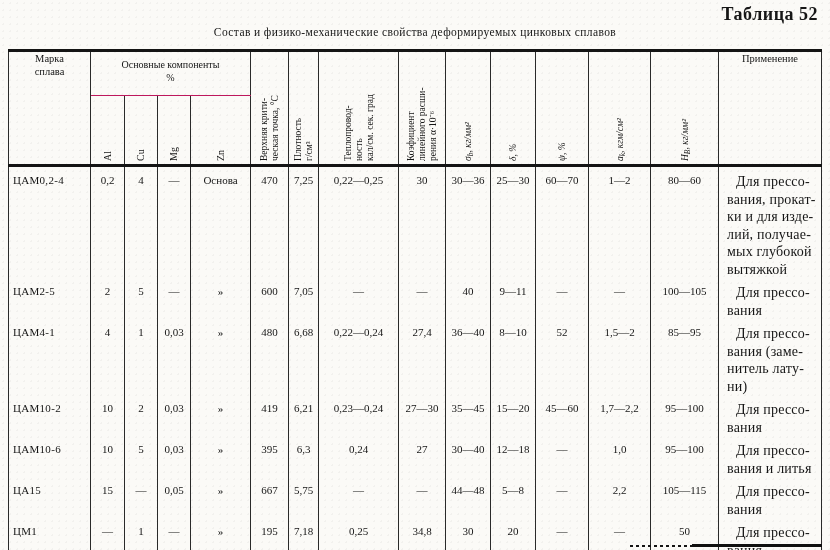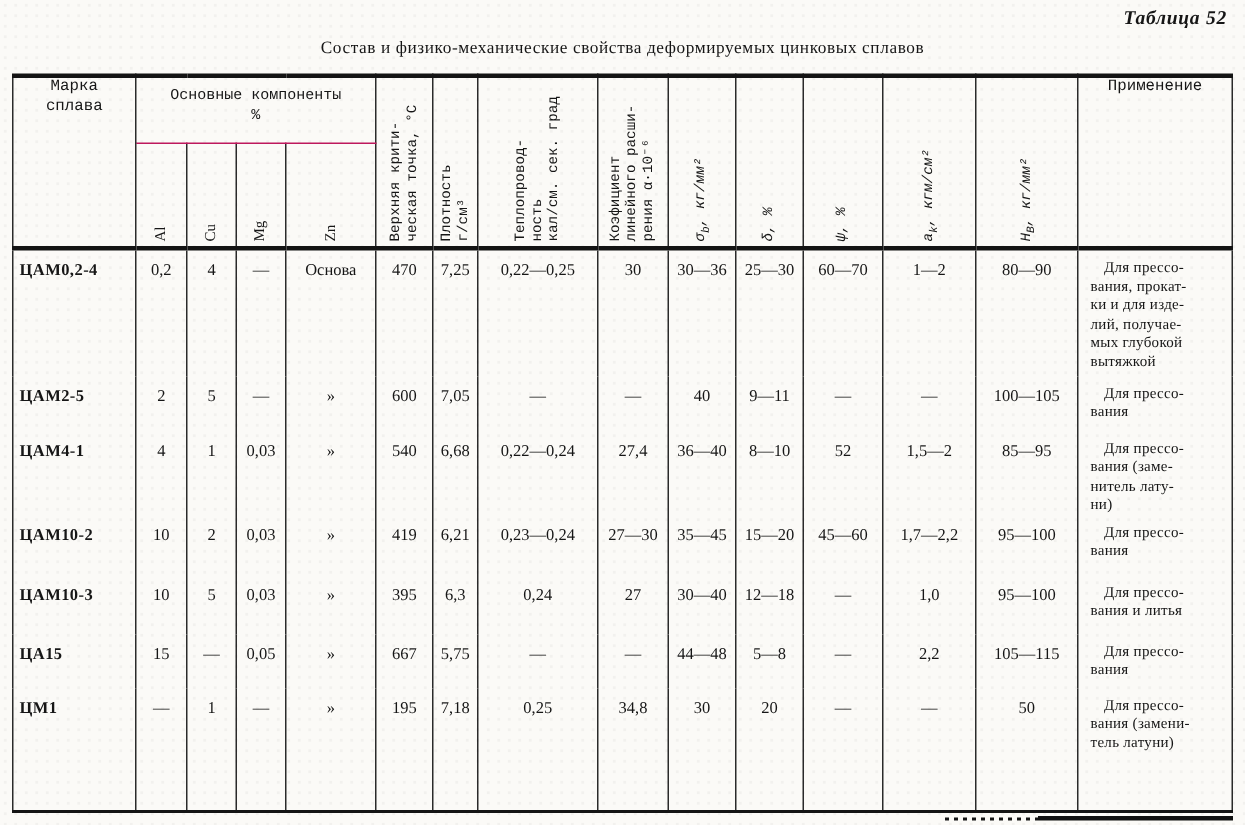--- a/index.html
+++ b/index.html
@@ -6,60 +6,60 @@
   body{
     width:830px;height:550px;position:relative;overflow:hidden;
     background:#fbfaf7;
     background-image:radial-gradient(rgba(0,0,0,0.035) 1px, transparent 1px);
     background-size:7px 7px;
     font-family:"Liberation Serif", serif;
     color:#161616;
   }
   .tbl-label{
     position:absolute;top:4px;right:12px;
-    font-size:13px;font-weight:bold;font-style:italic;letter-spacing:.5px;
+    font-size:18px;font-weight:bold;letter-spacing:.5px;
   }
   .title{
     position:absolute;top:26px;left:0;width:100%;
     text-align:center;font-size:11.5px;font-weight:normal;letter-spacing:.4px;
   }
   table.main{
     position:absolute;left:8px;top:49px;
     border-collapse:collapse;table-layout:fixed;width:813px;
     border-top:3px solid #141414;
     border-bottom:2px solid #141414;
     border-left:1px solid #2a2a2a;
     border-right:1px solid #2a2a2a;
   }
   th,td{border-left:1px solid #2a2a2a;border-right:1px solid #2a2a2a;padding:0;margin:0;
     font-weight:normal;vertical-align:top;overflow:hidden;}
   thead th{border-bottom:3px solid #141414;}
   thead tr.hr1 th.group{border-bottom:1px solid #be185d;}
   tbody td{border-top:none;border-bottom:none;}
-  .hr1{height:45px;font-family:Liberation Mono, monospace;} .hr2{height:70px;}
+  .hr1{height:45px;} .hr2{height:70px;}
   .r1{height:85px;} .r2{height:37px;padding-left:28px;} .r3{height:56px;} .r4{height:40px;}
   .r5{height:39px;} .r6{height:36px;} .r7{height:82px;}
   .cellcenter{display:flex;align-items:center;justify-content:center;height:100%;
     white-space:pre-line;text-align:center;line-height:1.25;}
   .hdr{font-size:10.5px;}
   .grp{font-size:10px;align-items:flex-start;padding-top:7px;}
   .vh{position:relative;}
   .vt{
     position:absolute;left:50%;top:50%;
     transform:translate(-50%,-50%) rotate(-90deg);
     white-space:pre-line;line-height:1.15;font-size:9.5px;text-align:left;
   }
   .h115{width:106px;} .h70{width:62px;font-size:10px;}
   .it{font-style:italic;}
   sub{font-size:7.5px;line-height:0;}
   .num{font-size:11px;text-align:center;padding-top:7px;}
-  .grade{font-size:11px;text-align:left;padding:7px 0 0 4px;letter-spacing:.3px;font-weight:bold;}
+  .grade{font-size:11px;text-align:left;padding:7px 0 0 4px;letter-spacing:.3px;}
   .app{padding:0;}
   .apptext{
-    white-space:pre-line;font-size:10px;line-height:1.25;
+    white-space:pre-line;font-size:14px;line-height:1.25;
     padding:6px 5px 0 8px;text-indent:9px;text-align:left;letter-spacing:.2px;
   }
   .mark-dotted{
     position:absolute;left:630px;top:545px;width:62px;height:2px;
     background:repeating-linear-gradient(90deg,#141414 0 3px,transparent 3px 6px);
   }
   .mark-solid{position:absolute;left:692px;top:544px;width:130px;height:3px;background:#101010;}
 </style>
 </head>
 <body>
@@ -155,21 +155,21 @@
       <td class="num">—</td>
       <td class="num">Основа</td>
       <td class="num">470</td>
       <td class="num">7,25</td>
       <td class="num">0,22—0,25</td>
       <td class="num">30</td>
       <td class="num">30—36</td>
       <td class="num">25—30</td>
       <td class="num">60—70</td>
       <td class="num">1—2</td>
-      <td class="num">80—90</td>
+      <td class="num">80—60</td>
       <td class="app">
           <div class="apptext">Для прессо-
 вания, прокат-
 ки и для изде-
 лий, получае-
 мых глубокой
 вытяжкой</div>
         </td>
     </tr>
     <tr class="r2">
@@ -191,21 +191,21 @@
           <div class="apptext">Для прессо-
 вания</div>
         </td>
     </tr>
     <tr class="r3">
       <td class="grade">ЦАМ4-1</td>
       <td class="num">4</td>
       <td class="num">1</td>
       <td class="num">0,03</td>
       <td class="num">»</td>
-      <td class="num">540</td>
+      <td class="num">480</td>
       <td class="num">6,68</td>
       <td class="num">0,22—0,24</td>
       <td class="num">27,4</td>
       <td class="num">36—40</td>
       <td class="num">8—10</td>
       <td class="num">52</td>
       <td class="num">1,5—2</td>
       <td class="num">85—95</td>
       <td class="app">
           <div class="apptext">Для прессо-
@@ -228,21 +228,21 @@
       <td class="num">15—20</td>
       <td class="num">45—60</td>
       <td class="num">1,7—2,2</td>
       <td class="num">95—100</td>
       <td class="app">
           <div class="apptext">Для прессо-
 вания</div>
         </td>
     </tr>
     <tr class="r5">
-      <td class="grade">ЦАМ10-3</td>
+      <td class="grade">ЦАМ10-6</td>
       <td class="num">10</td>
       <td class="num">5</td>
       <td class="num">0,03</td>
       <td class="num">»</td>
       <td class="num">395</td>
       <td class="num">6,3</td>
       <td class="num">0,24</td>
       <td class="num">27</td>
       <td class="num">30—40</td>
       <td class="num">12—18</td>

